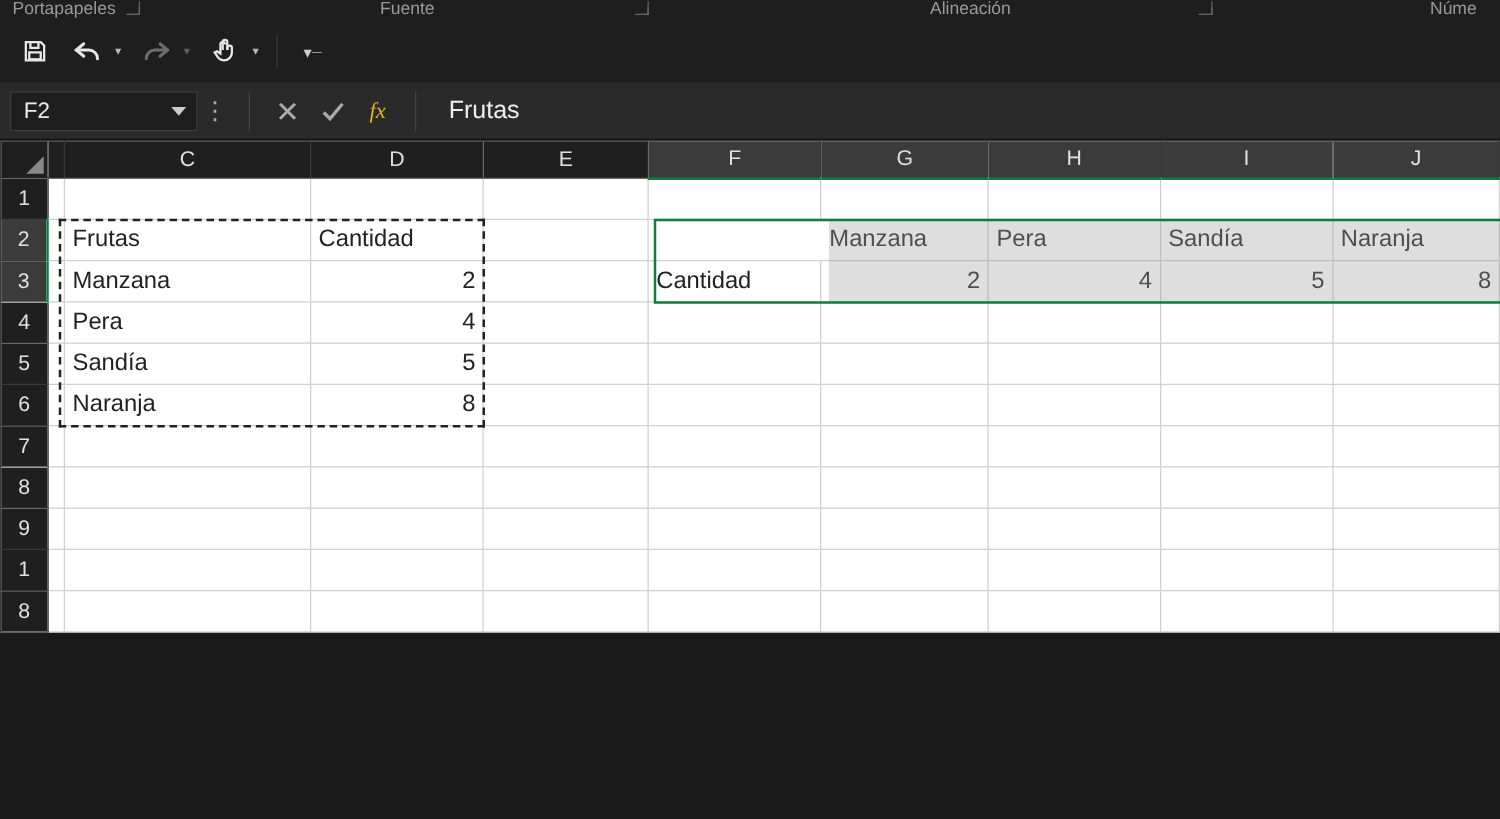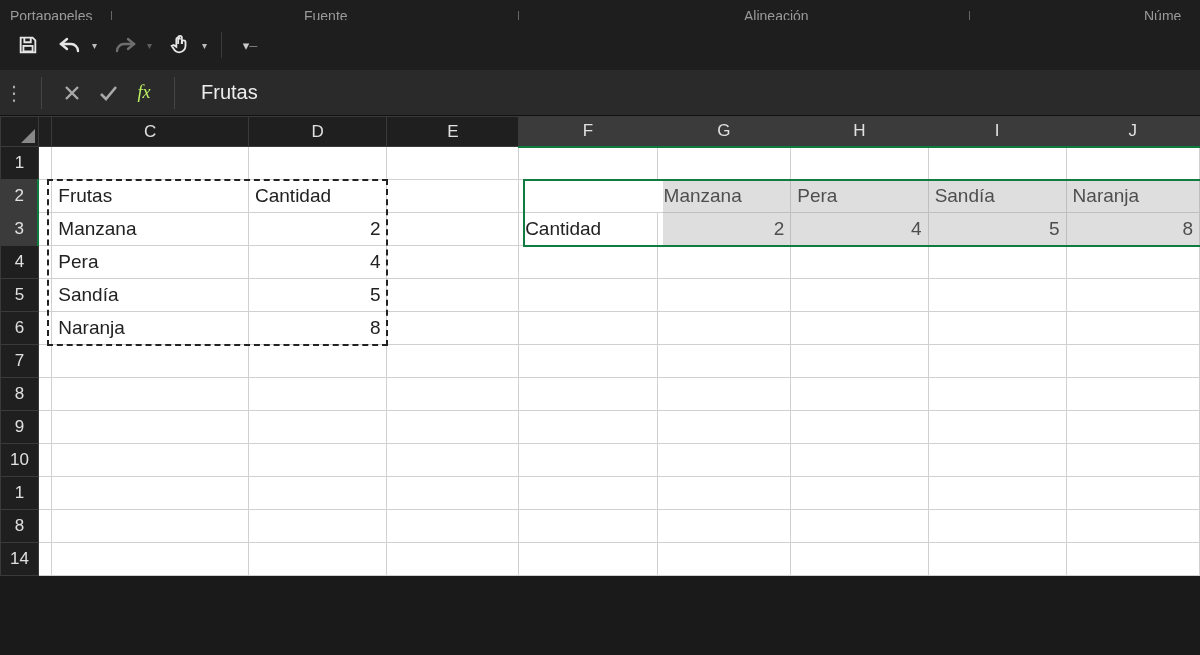--- a/index.html
+++ b/index.html
@@ -12,21 +12,21 @@
     user-select: none;
   }
   
   .ribbon-groups {
     height: 16px;
     background: #1e1e1e;
     display: flex;
     color: #9a9a9a;
     font-size: 14px;
     align-items: flex-start;
-    padding: 10px 4px;
+    padding: 0 4px;
     overflow: hidden;
   }
   .rg { position: absolute; top: -2px; }
   .rg-wrap { position: relative; height:16px; width:100%; }
   .launcher {
     width:11px; height:11px; display:inline-block; margin-left:8px;
     border:1px solid #666; border-top:none; border-left:none; position:relative; top:1px;
   }
   .launcher::after{
     content:""; position:absolute; right:-1px; bottom:-1px; width:5px; height:5px;
@@ -62,21 +62,21 @@
     border: 1px solid #3d3d3d;
   }
   .namebox .caret {
     position:absolute; right:8px; top:50%; transform:translateY(-50%);
     width:0; height:0; border-left:6px solid transparent; border-right:6px solid transparent;
     border-top:7px solid #ccc;
   }
   .vdiv { width:1px; height:32px; background:#444; margin:0 12px;}
   .vdots { color:#aaa; font-size:20px; letter-spacing:1px; padding:0 4px;}
   .fx-btn { width:36px; display:flex; justify-content:center; color:#aaa; }
-  .fx-label { color:#bef264; font-style:italic; font-size:18px; font-family: "Cambria Math", serif; }
+  .fx-label { color:#eab308; font-style:italic; font-size:18px; font-family: "Cambria Math", serif; }
   .fx-input { flex:1; color:#eee; font-size:20px; padding-left:14px; }
   
   .sheet {
     background:#fff;
     position: relative;
   }
   .grid { border-collapse: collapse; table-layout: fixed; }
   .grid th, .grid td {
     border: 1px solid #d0d0d0;
     height: 33px;
@@ -195,20 +195,24 @@
       <path d="M10 12V5a2 2 0 1 1 4 0v7"></path>
         <path d="M14 12v-2a2 2 0 1 1 4 0v4a7 7 0 0 1-7 7 7 7 0 0 1-6-4l-2-3 2-1 3 2V7a2 2 0 1 1 4 0"></path>
     </svg>
   </span>
   <span class="dd">▾</span>
   <span class="sep"></span>
   <span class="ico" style="color:#ccc;font-size:13px;">▾<br><span style="font-size:8px">—</span></span>
 </div>
 
 <div class="fbar">
+  <div class="namebox">
+    <span>F2</span>
+    <span class="caret"></span>
+  </div>
   <span class="vdots">⋮</span>
   <span class="vdiv"></span>
   <span class="fx-btn">
     <svg width="18" height="18" viewBox="0 0 18 18" stroke="#aaa" stroke-width="2.4">
         <path d="M3 3l12 12M15 3 3 15"></path>
       </svg>
   </span>
   <span class="fx-btn">
     <svg width="20" height="18" viewBox="0 0 20 18" fill="none" stroke="#aaa" stroke-width="2.6">
         <path d="M3 10l5 5L18 3"></path>
@@ -354,57 +358,33 @@
           <td></td>
           <td></td>
           <td></td>
           <td></td>
           <td></td>
           <td></td>
           <td></td>
           <td></td>
         </tr>
       <tr>
-          <th class="rowhdr">10</th>
-          <td></td>
-          <td></td>
-          <td></td>
-          <td></td>
-          <td></td>
-          <td></td>
-          <td></td>
-          <td></td>
-          <td></td>
-        </tr>
-      <tr>
           <th class="rowhdr">1</th>
           <td></td>
           <td></td>
           <td></td>
           <td></td>
           <td></td>
           <td></td>
           <td></td>
           <td></td>
           <td></td>
         </tr>
       <tr>
           <th class="rowhdr">8</th>
-          <td></td>
-          <td></td>
-          <td></td>
-          <td></td>
-          <td></td>
-          <td></td>
-          <td></td>
-          <td></td>
-          <td></td>
-        </tr>
-      <tr>
-          <th class="rowhdr">14</th>
           <td></td>
           <td></td>
           <td></td>
           <td></td>
           <td></td>
           <td></td>
           <td></td>
           <td></td>
           <td></td>
         </tr>

